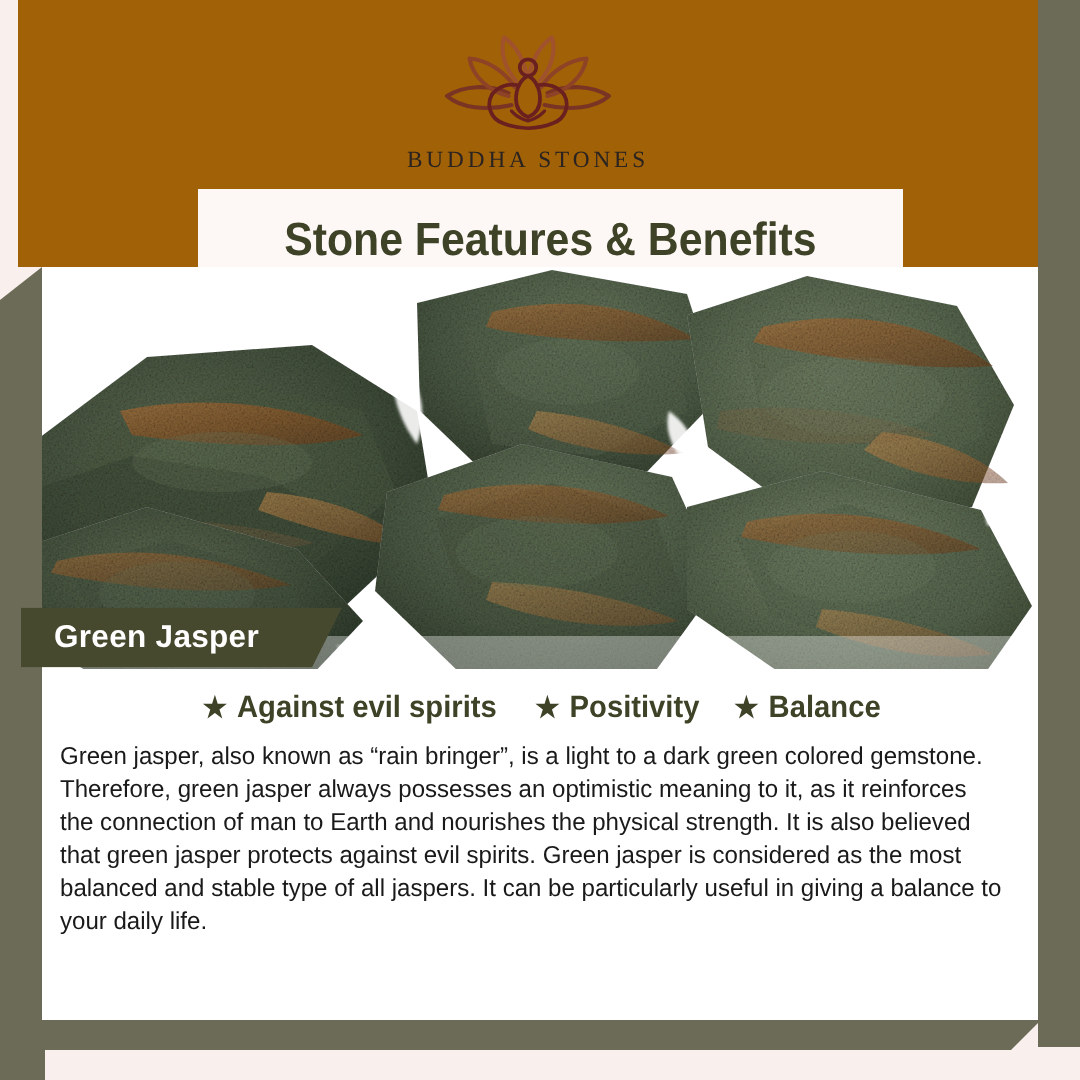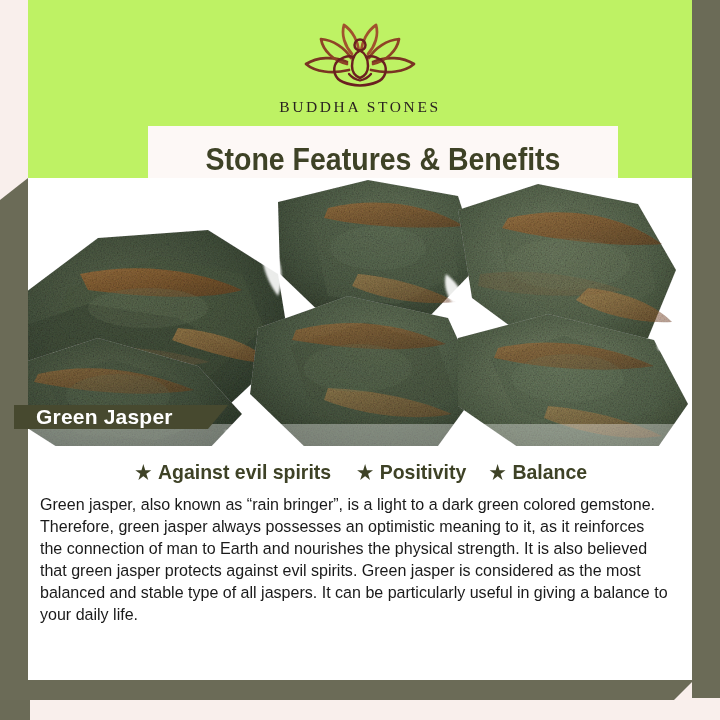--- a/index.html
+++ b/index.html
@@ -31,22 +31,22 @@
     position:absolute;left:0;bottom:20px;width:700px;height:26px;
     background:#6b6b57;
     clip-path:polygon(0 0,100% 0,calc(100% - 26px) 100%,0 100%);
   }
   .frame-bottom-stub{
     position:absolute;left:0;bottom:0;width:30px;height:26px;background:#6b6b57;
   }
 
   
   .header{
-    position:absolute;top:0;left:28px;right:28px;height:178px;
-    background:#bef264;
+    position:absolute;top:0;left:12px;right:28px;height:178px;
+    background:#a16207;
   }
   .logo-wrap{
     position:absolute;top:22px;left:0;right:0;
     display:flex;flex-direction:column;align-items:center;
   }
   .logo-mark{width:118px;height:72px;display:block;}
   .logo-word{
     margin-top:4px;
     font-family:"Liberation Serif",serif;
     font-size:15.5px;letter-spacing:2.6px;color:#2a2320;font-weight:400;
@@ -66,21 +66,21 @@
 
   
   .photo{
     position:absolute;left:28px;top:178px;width:664px;height:268px;
     overflow:hidden;background:#ffffff;
   }
   .photo svg{display:block;width:100%;height:100%;}
 
   
   .stone-banner{
-    position:absolute;left:14px;top:405px;width:214px;height:24px;
+    position:absolute;left:14px;top:405px;width:214px;height:40px;
     background:#47492f;
     clip-path:polygon(0 0,100% 0,calc(100% - 20px) 100%,0 100%);
     display:flex;align-items:center;
   }
   .stone-banner-text{
     color:#ffffff;font-size:21px;font-weight:600;
     margin-left:22px;letter-spacing:0.2px;
   }
 
   

